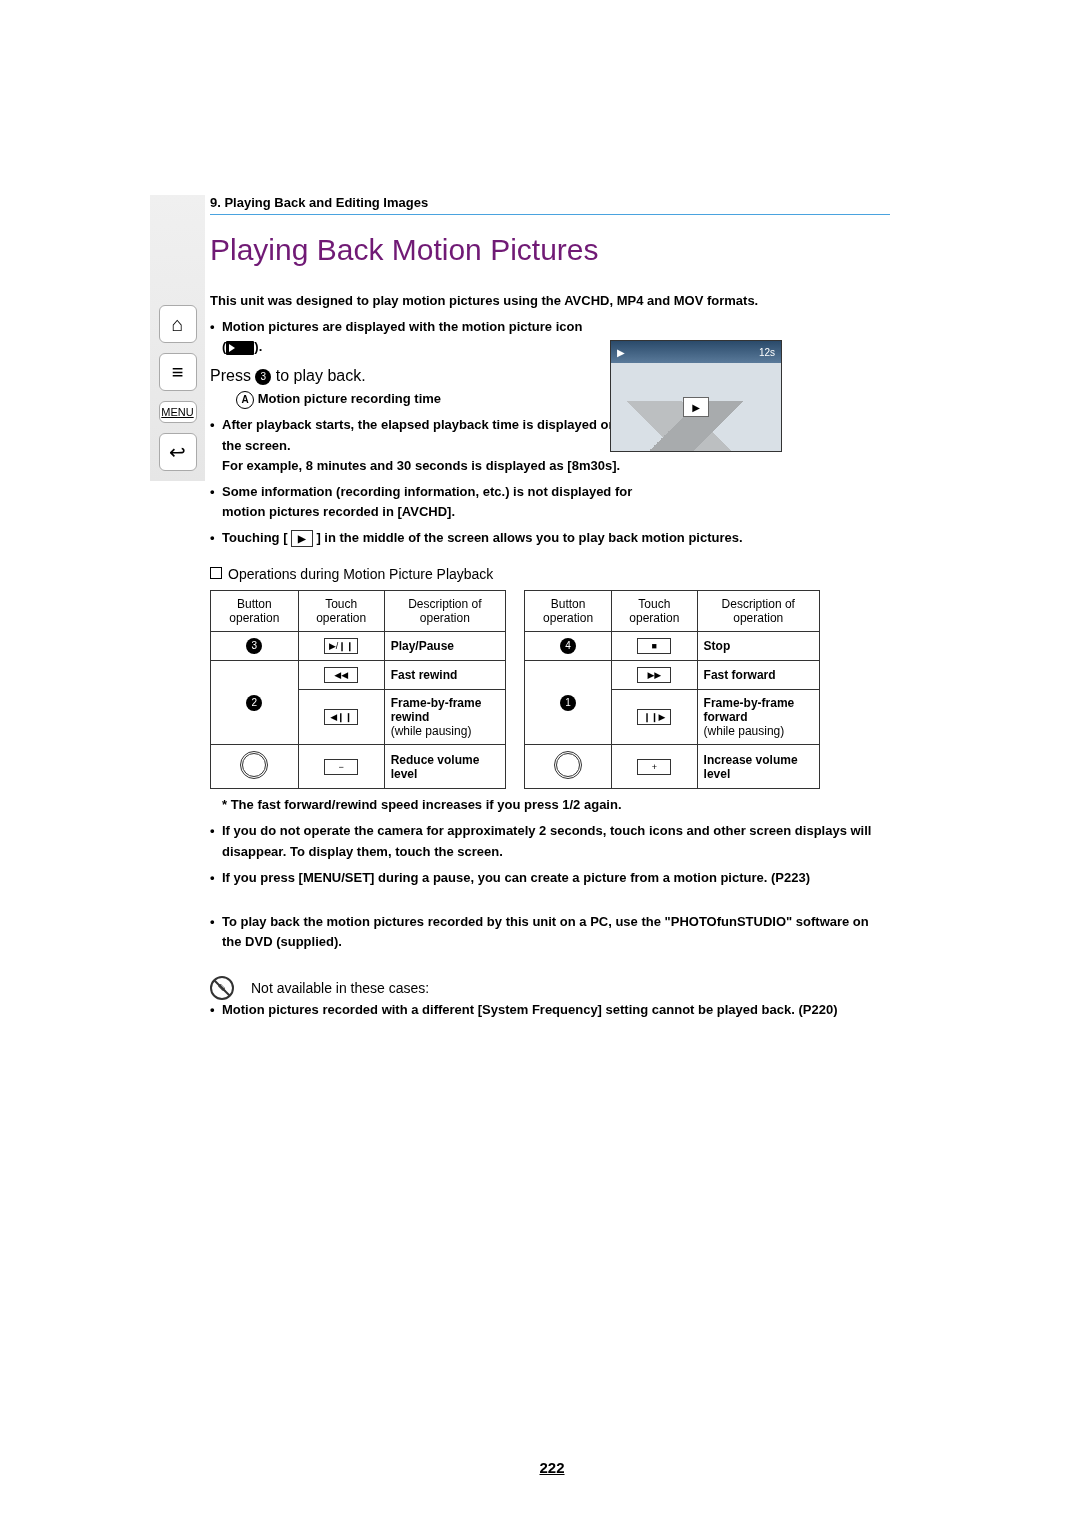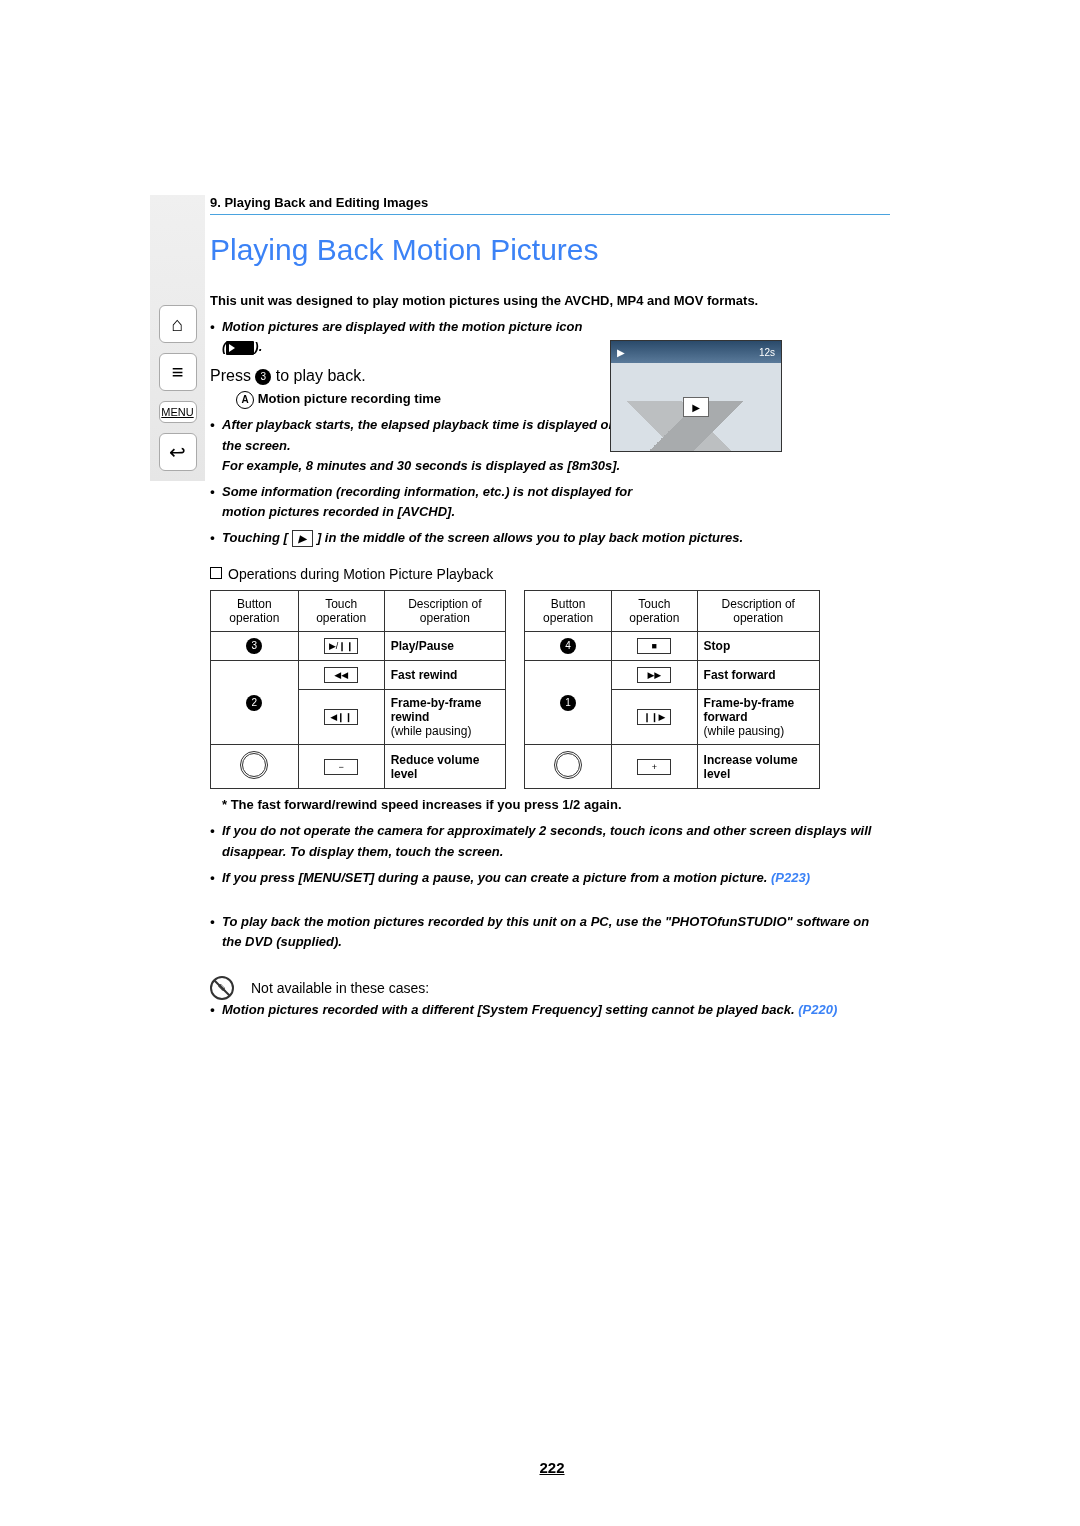--- a/index.html
+++ b/index.html
@@ -59,25 +59,25 @@
   .hr-top {
     border: none;
     border-top: 1px solid #4aa3df;
     margin: 0 0 18px 0;
     width: 680px;
   }
   h1.title {
     font-size: 30px;
     font-weight: normal;
     margin: 0 0 24px 0;
-    color: #3b82f6;
+    color: #701a75;
   }
   .bold { font-weight: bold; }
   .para { font-size: 13px; line-height: 1.55; margin: 0 0 6px 0; }
-  .bullet { padding-left: 12px; position: relative; font-style: italic; }
+  .bullet { padding-left: 12px; position: relative; }
   .bullet::before { content: "•"; position: absolute; left: 0; }
   .motion-icon {
     display: inline-block;
     width: 28px; height: 14px;
     background: #000;
     vertical-align: middle;
     border-radius: 1px;
     position: relative;
   }
   .motion-icon::before {
@@ -147,21 +147,21 @@
   }
   table.op th { font-weight: normal; text-align: center; }
   table.op td.c { text-align:center; }
   .tbtn {
     display:inline-block;min-width:28px;height:14px;border:1px solid #333;
     text-align:center;font-size:9px;line-height:14px;padding:0 2px;
   }
   .dial {
     display:inline-block;width:22px;height:22px;border:3px double #333;border-radius:50%;
   }
-  .link { color:#3b82f6; font-weight:bold; }
+  .link { color:#000000; font-weight:bold; }
   .notavail {
     display:inline-flex;align-items:center;gap:17px;font-size:14px;margin-top:18px;
   }
   .noticon{
     width:20px;height:20px;border:2px solid #333;border-radius:50%;
     display:inline-flex;align-items:center;justify-content:center;
     position:relative;
   }
   .noticon::after{content:"";position:absolute;width:22px;height:2px;background:#333;transform:rotate(45deg);}
   .noticon span{font-size:11px;}

